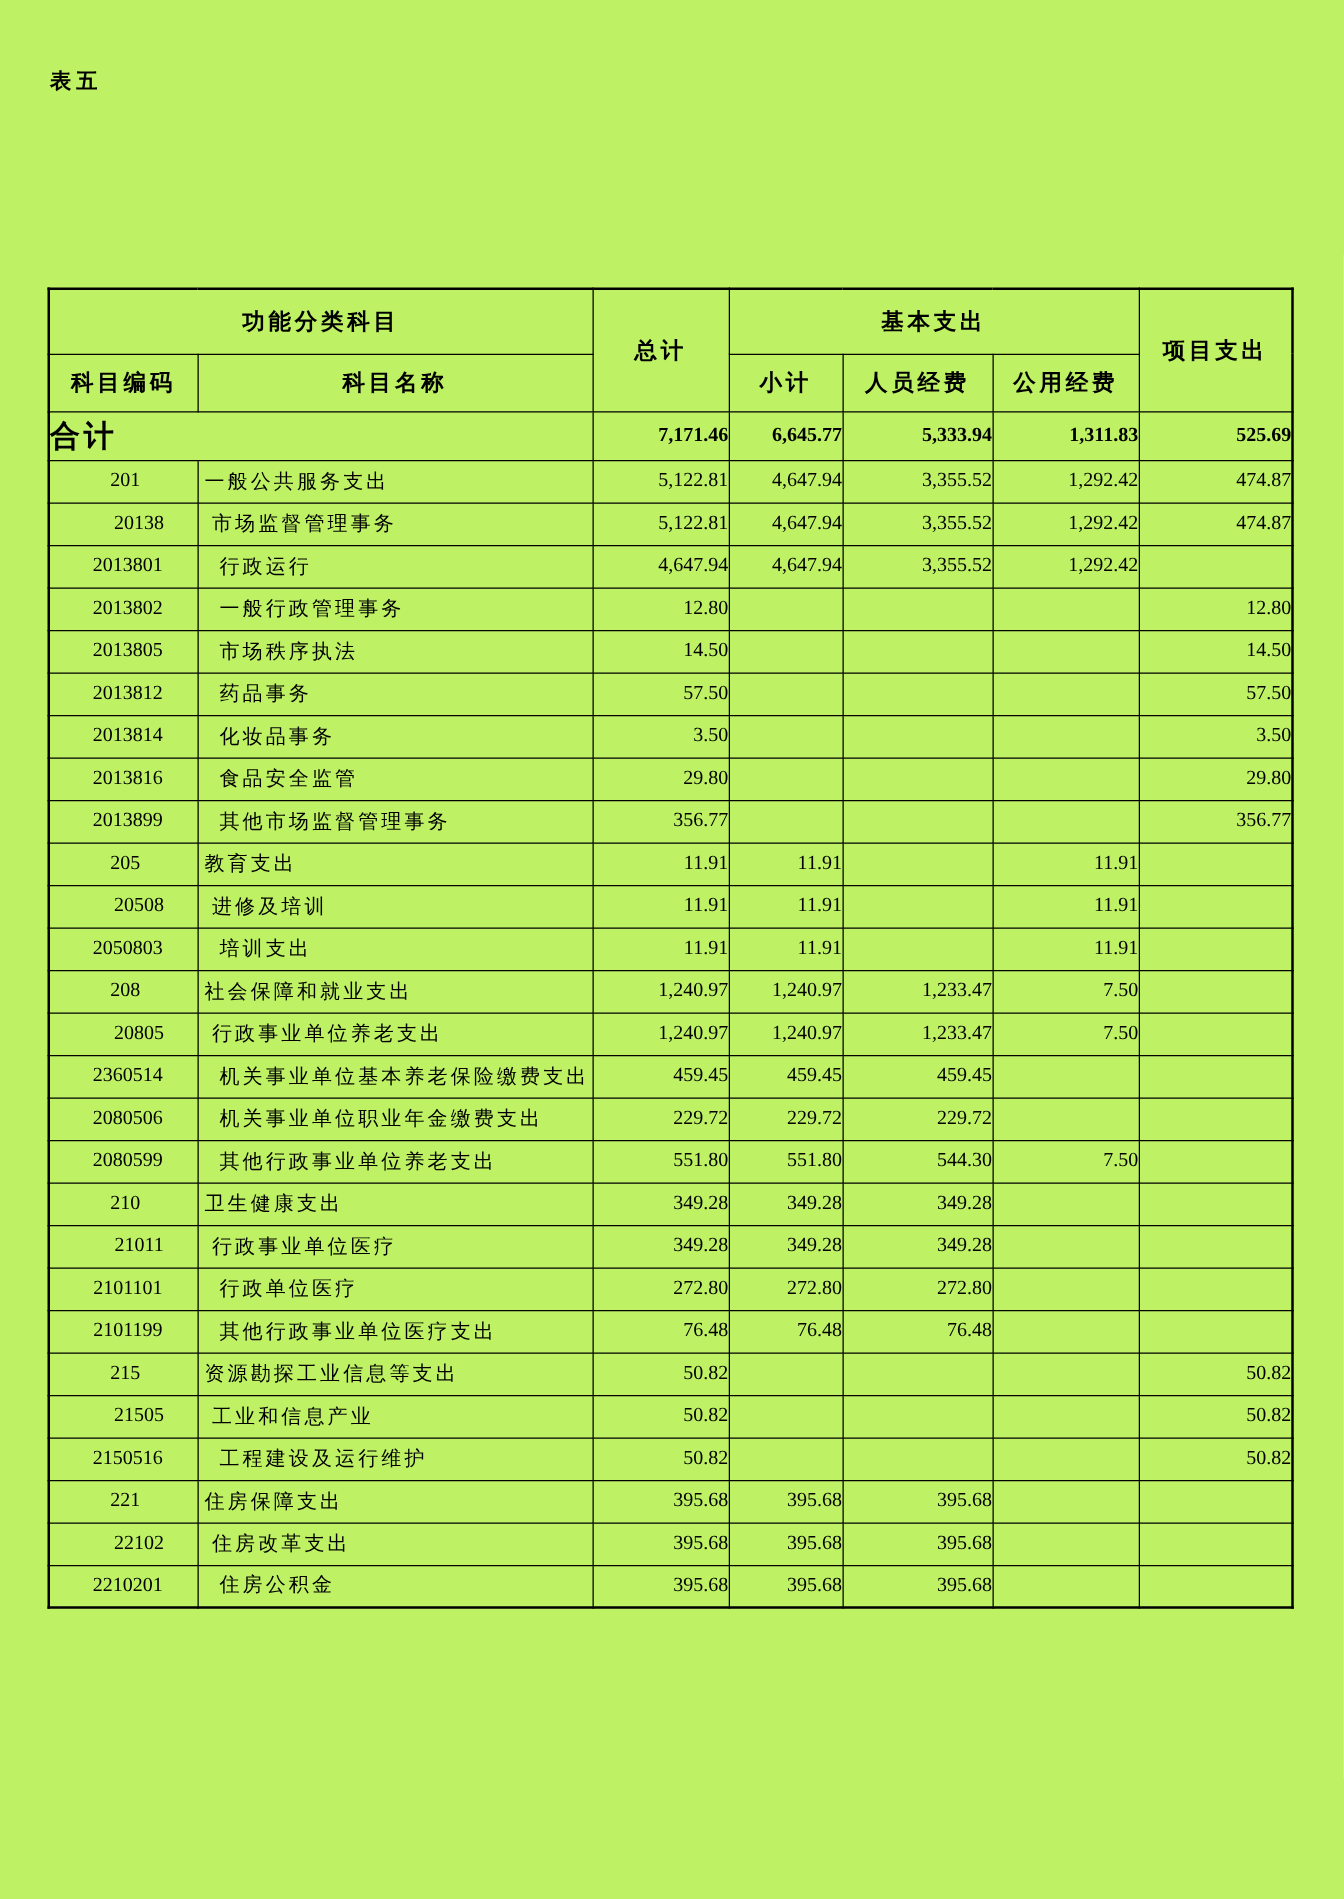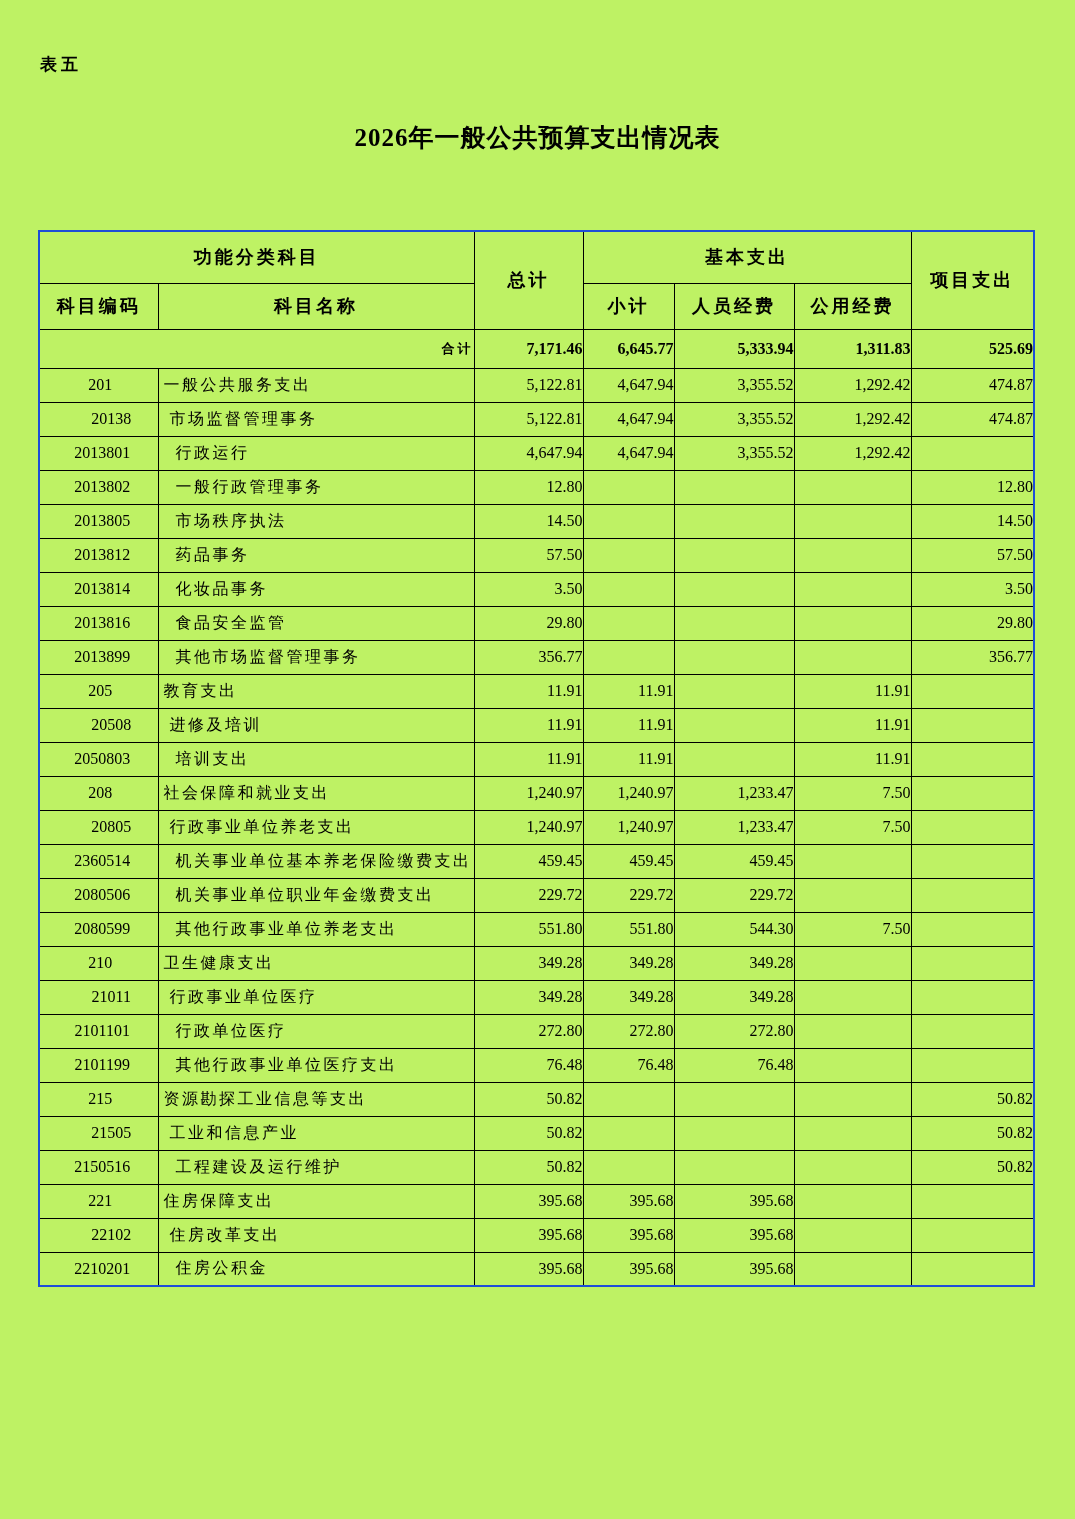--- a/index.html
+++ b/index.html
@@ -50,21 +50,21 @@
     letter-spacing: 1px;
     font-family: "Liberation Serif", serif;
   }
   table.budget {
     position: absolute;
     top: 230px;
     left: 38px;
     width: 995px;
     border-collapse: collapse;
     table-layout: fixed;
-    border: 2px solid #1d4ed8;
+    border: 2px solid #000000;
   }
   table.budget th, table.budget td {
     border: 1px solid #000;
     padding: 0;
     vertical-align: middle;
     overflow: hidden;
     white-space: nowrap;
   }
   thead tr.h1 { height: 52px; }
   thead tr.h2 { height: 46px; }
@@ -72,23 +72,23 @@
     font-family: "Liberation Sans", sans-serif;
     font-weight: bold;
     font-size: 18px;
     letter-spacing: 3px;
     text-align: center;
   }
   tr.total-row { height: 39px; }
   tr.total-row td.total-label {
     font-family: "Liberation Sans", sans-serif;
     font-weight: bold;
-    font-size: 13px;
+    font-size: 24px;
     letter-spacing: 3px;
-    text-align: right;
+    text-align: left;
   }
   tr.total-row td.num { font-weight: bold; }
   tbody tr.data-row { height: 34px; }
   td.num {
     text-align: right;
     padding-right: 6px;
     font-size: 16px;
     font-family: "Liberation Serif", serif;
   }
   td.code {
@@ -109,21 +109,20 @@
   td.name.ind-2 { padding-left: 11px; }
   td.name.ind-3 { padding-left: 17px; }
 </style>
 </head>
 <body>
 
 <div class="page">
 
   <div class="corner-label">表五</div>
 
-  <div class="doc-title">2026年一般公共预算支出情况表</div>
 
 
   <table class="budget">
     <colgroup>
       <col style="width:119px">
       <col style="width:316px">
       <col style="width:109px">
       <col style="width:91px">
       <col style="width:120px">
       <col style="width:117px">

